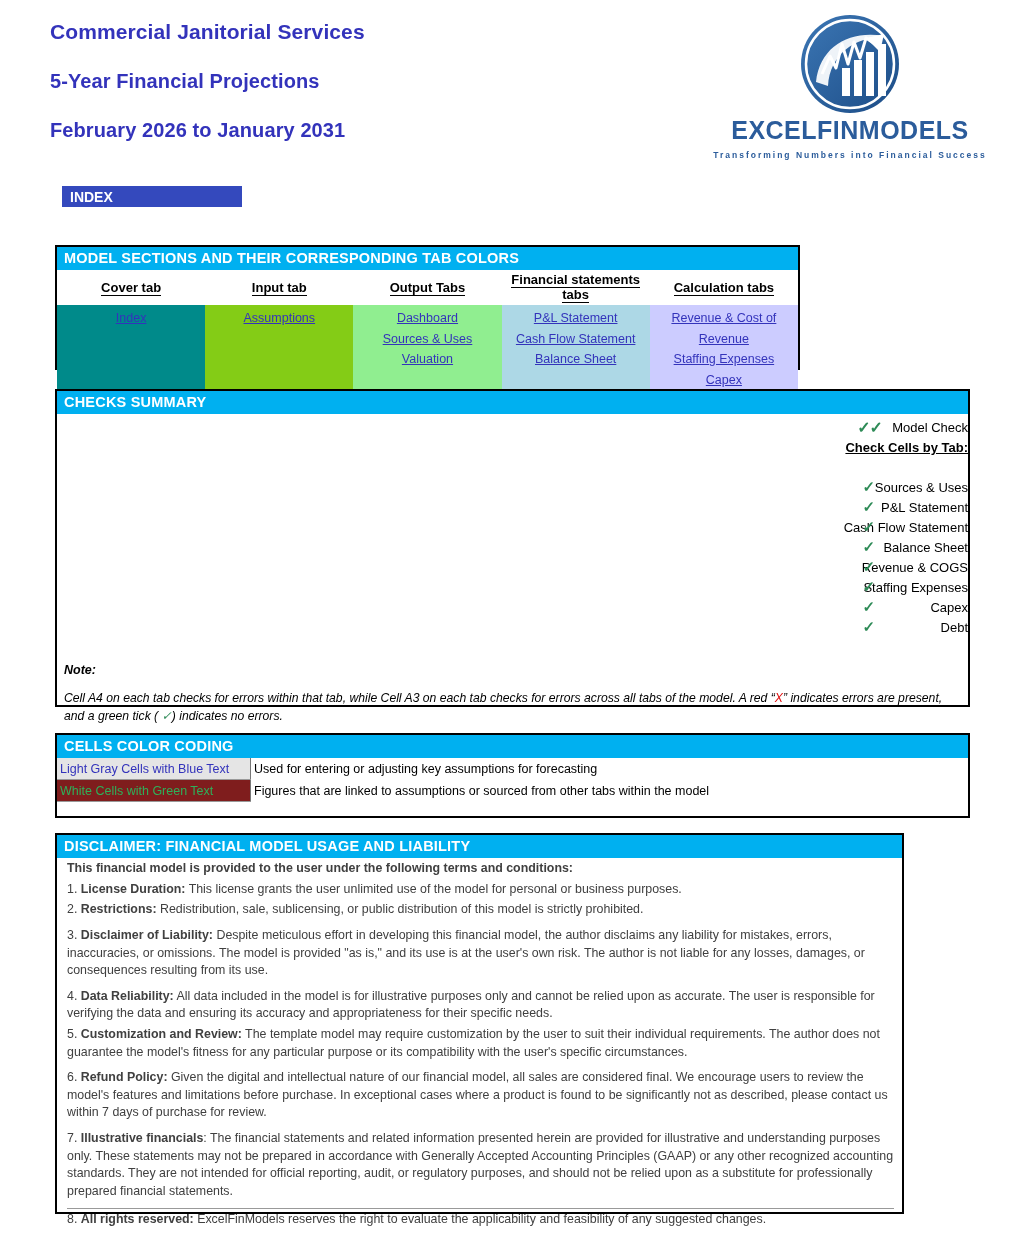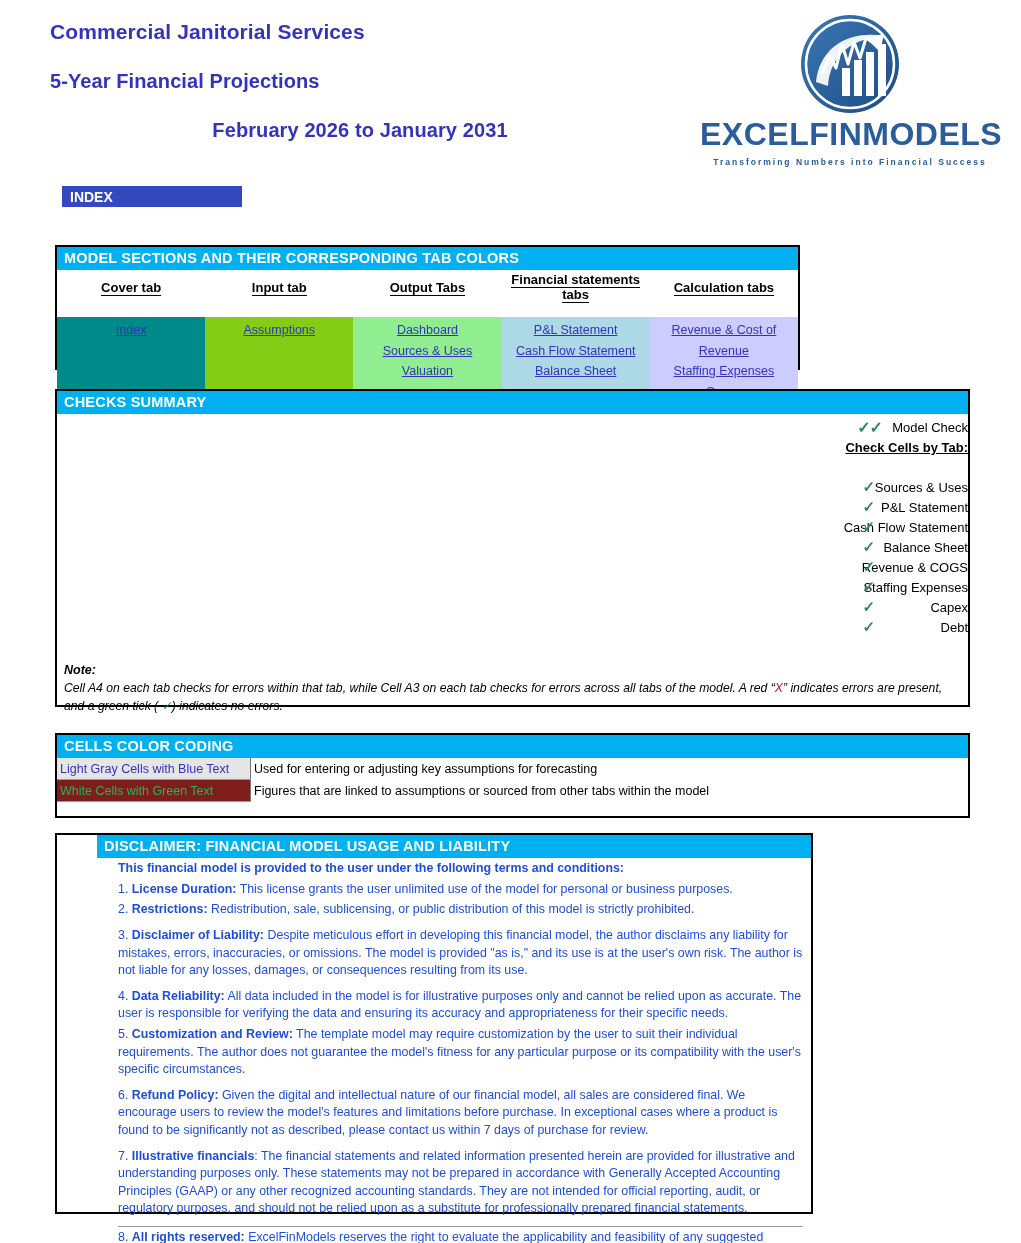--- a/index.html
+++ b/index.html
@@ -11,53 +11,53 @@
   }
   .page{position:relative;width:1021px;height:1243px;}
 
   
   .title-block{position:absolute;left:50px;top:20px;width:620px;}
   .title-line{
     color:#3333BB;font-weight:bold;font-size:21px;letter-spacing:.1px;
     margin-bottom:26px;white-space:nowrap;
   }
   .title-line.t2{font-size:20px;}
-  .title-line.t3{font-size:20px;margin-bottom:0;text-align:center;}
+  .title-line.t3{font-size:20px;margin-bottom:0;}
 
   .index-badge{
     position:absolute;left:62px;top:186px;width:180px;height:21px;
     background:#3449BD;color:#ffffff;font-weight:bold;font-size:14px;
     display:flex;align-items:center;padding-left:8px;box-sizing:border-box;
   }
 
   
   .logo{position:absolute;left:700px;top:12px;width:300px;text-align:center;}
   .logo-mark{width:104px;height:104px;margin:0 auto;display:block;}
   .logo-word{
-    color:#2B5C9B;font-weight:bold;font-size:32px;letter-spacing:.5px;
+    color:#2B5C9B;font-weight:bold;font-size:25px;letter-spacing:.5px;
     margin-top:2px;line-height:1;
   }
   .logo-tag{
     color:#2B5C9B;font-weight:bold;font-size:8.5px;letter-spacing:2.0px;
     margin-top:7px;white-space:nowrap;
   }
 
   
   .block{position:absolute;border:2px solid #000;box-sizing:border-box;background:#fff;}
   .bar{
     background:#00B0F0;color:#fff;font-weight:bold;font-size:14.5px;
     padding:2px 0 3px 7px;letter-spacing:.2px;line-height:1.25;
   }
 
   
   #sections-block{left:55px;top:245px;width:745px;height:125px;}
   .sec-table{width:100%;border-collapse:collapse;table-layout:fixed;}
   .sec-table th{
     font-size:13px;font-weight:bold;color:#000;text-align:center;
-    padding:2px 0 15px;background:#fff;
+    padding:2px 0 3px;background:#fff;
   }
   .sec-table th span{border-bottom:1px solid #000;padding-bottom:0px;}
   .sec-table td{
     vertical-align:top;text-align:center;padding:3px 2px 4px;height:76px;
   }
   .sec-link{
     display:block;color:#3333BB;font-size:12.5px;text-decoration:underline;
     line-height:1.65;cursor:pointer;
   }
   .col-cover{background:#008A8A;}
@@ -76,38 +76,38 @@
   }
   .chk-row .lbl{flex:0 0 auto;}
   .chk-row .tick{
     position:absolute;right:93px;color:#2E8B57;font-size:15px;font-weight:bold;
   }
   .chk-row.model .tick{right:86px;letter-spacing:-1px;font-size:16px;}
   .chk-underline{text-decoration:underline;font-weight:bold;}
   .spacer{height:20px;}
   .note-wrap{padding:0 10px 0 7px;margin-top:26px;}
   .note-head{font-size:12.5px;font-style:italic;font-weight:bold;}
-  .note-text{font-size:12.2px;font-style:italic;line-height:1.5;margin-top:2px;}
+  .note-text{font-size:12.2px;font-style:italic;line-height:1.5;margin-top:12px;}
   .red{color:#E01010;}
   .grn{color:#2E8B57;}
 
   
   #colorcode-block{left:55px;top:733px;width:915px;height:85px;}
   .cc-table{width:100%;border-collapse:collapse;table-layout:fixed;}
   .cc-table td{font-size:12.5px;padding:1px 3px;height:19px;vertical-align:middle;}
   .cc-key{width:187px;border-right:1px solid #777;border-bottom:1px solid #999;white-space:nowrap;overflow:hidden;}
   .cc-key.gray{background:#e5e5e5;color:#3333BB;}
   .cc-key.green{background:#7f1d1d;color:#2EB05A;}
   .cc-key.black{background:#fff;color:#000;border-bottom:none;}
   .cc-desc{padding-left:5px;}
 
   
-  #disclaimer-block{left:55px;top:833px;width:758px;height:381px;padding-left:40px;}
+  #disclaimer-block{left:55px;top:833px;width:849px;height:381px;}
   .dis-body{padding:2px 8px 0 6px;}
-  .dis-p{font-size:12.4px;line-height:1.42;margin:0 0 8px 15px;color:#1d4ed8;}
+  .dis-p{font-size:12.4px;line-height:1.42;margin:0 0 8px 4px;color:#404040;}
   .dis-p b{font-weight:bold;}
   .dis-p.lead{font-weight:bold;margin-bottom:3px;}
   .dis-p.tight{margin-bottom:3px;}
   .dis-last{border-top:1px solid #999;padding-top:2px;margin-top:2px;font-size:12.4px;}
 </style>
 </head>
 <body>
 
 <div class="page">
 

